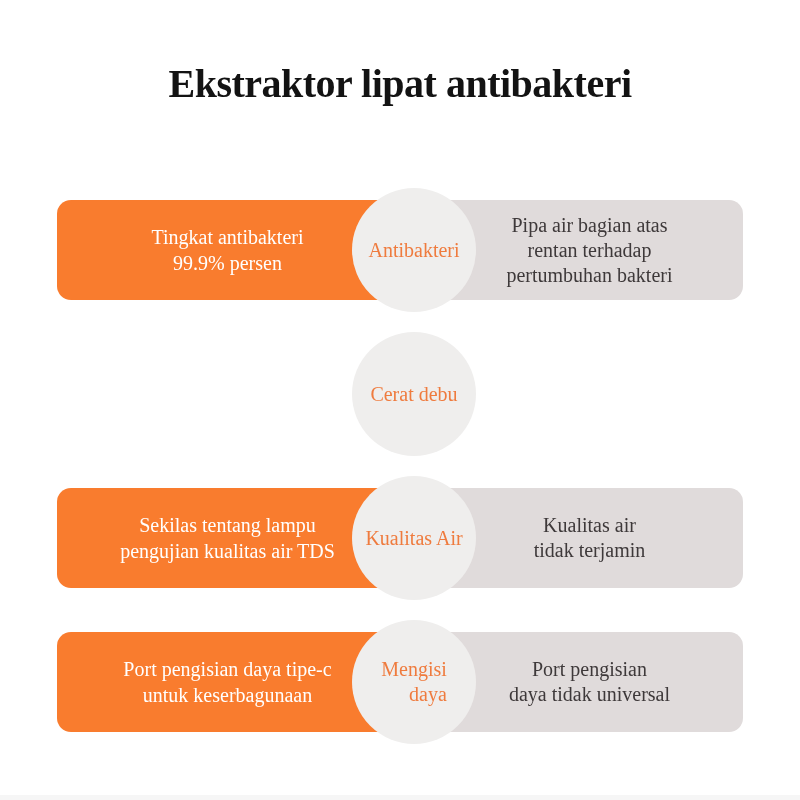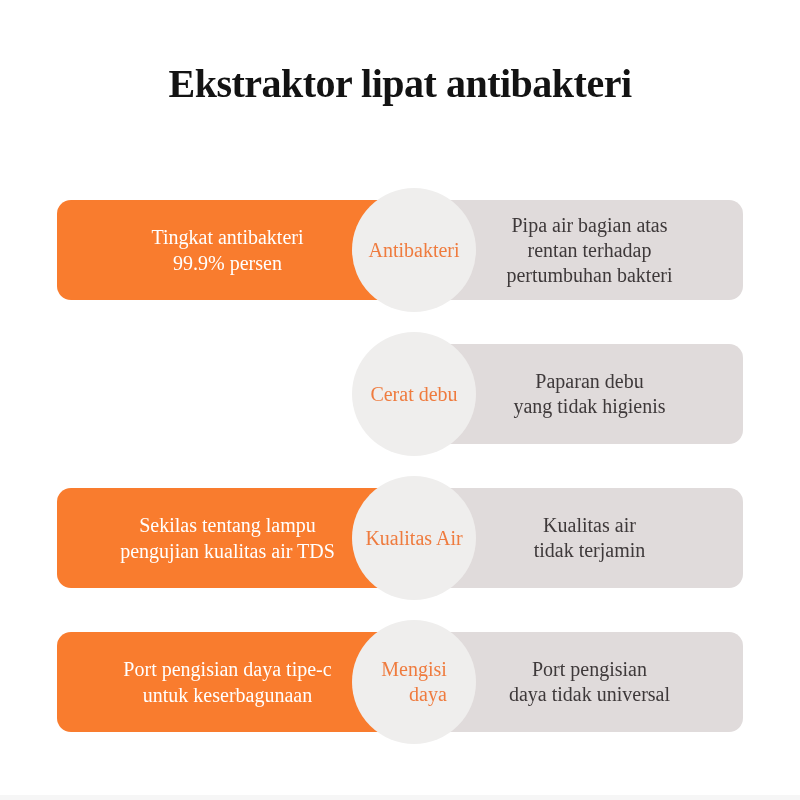--- a/index.html
+++ b/index.html
@@ -103,24 +103,20 @@
         <span>Pipa air bagian atas
 rentan terhadap
 pertumbuhan bakteri</span>
       </div>
       <div class="circle">
         <span>Antibakteri</span>
       </div>
     </div>
 
     <div class="row">
-      <div class="problem-box">
-        <span>Paparan debu
-yang tidak higienis</span>
-      </div>
       <div class="circle">
         <span>Cerat debu</span>
       </div>
     </div>
 
     <div class="row">
       <div class="feature-box">
         <span>Sekilas tentang lampu
 pengujian kualitas air TDS</span>
       </div>

